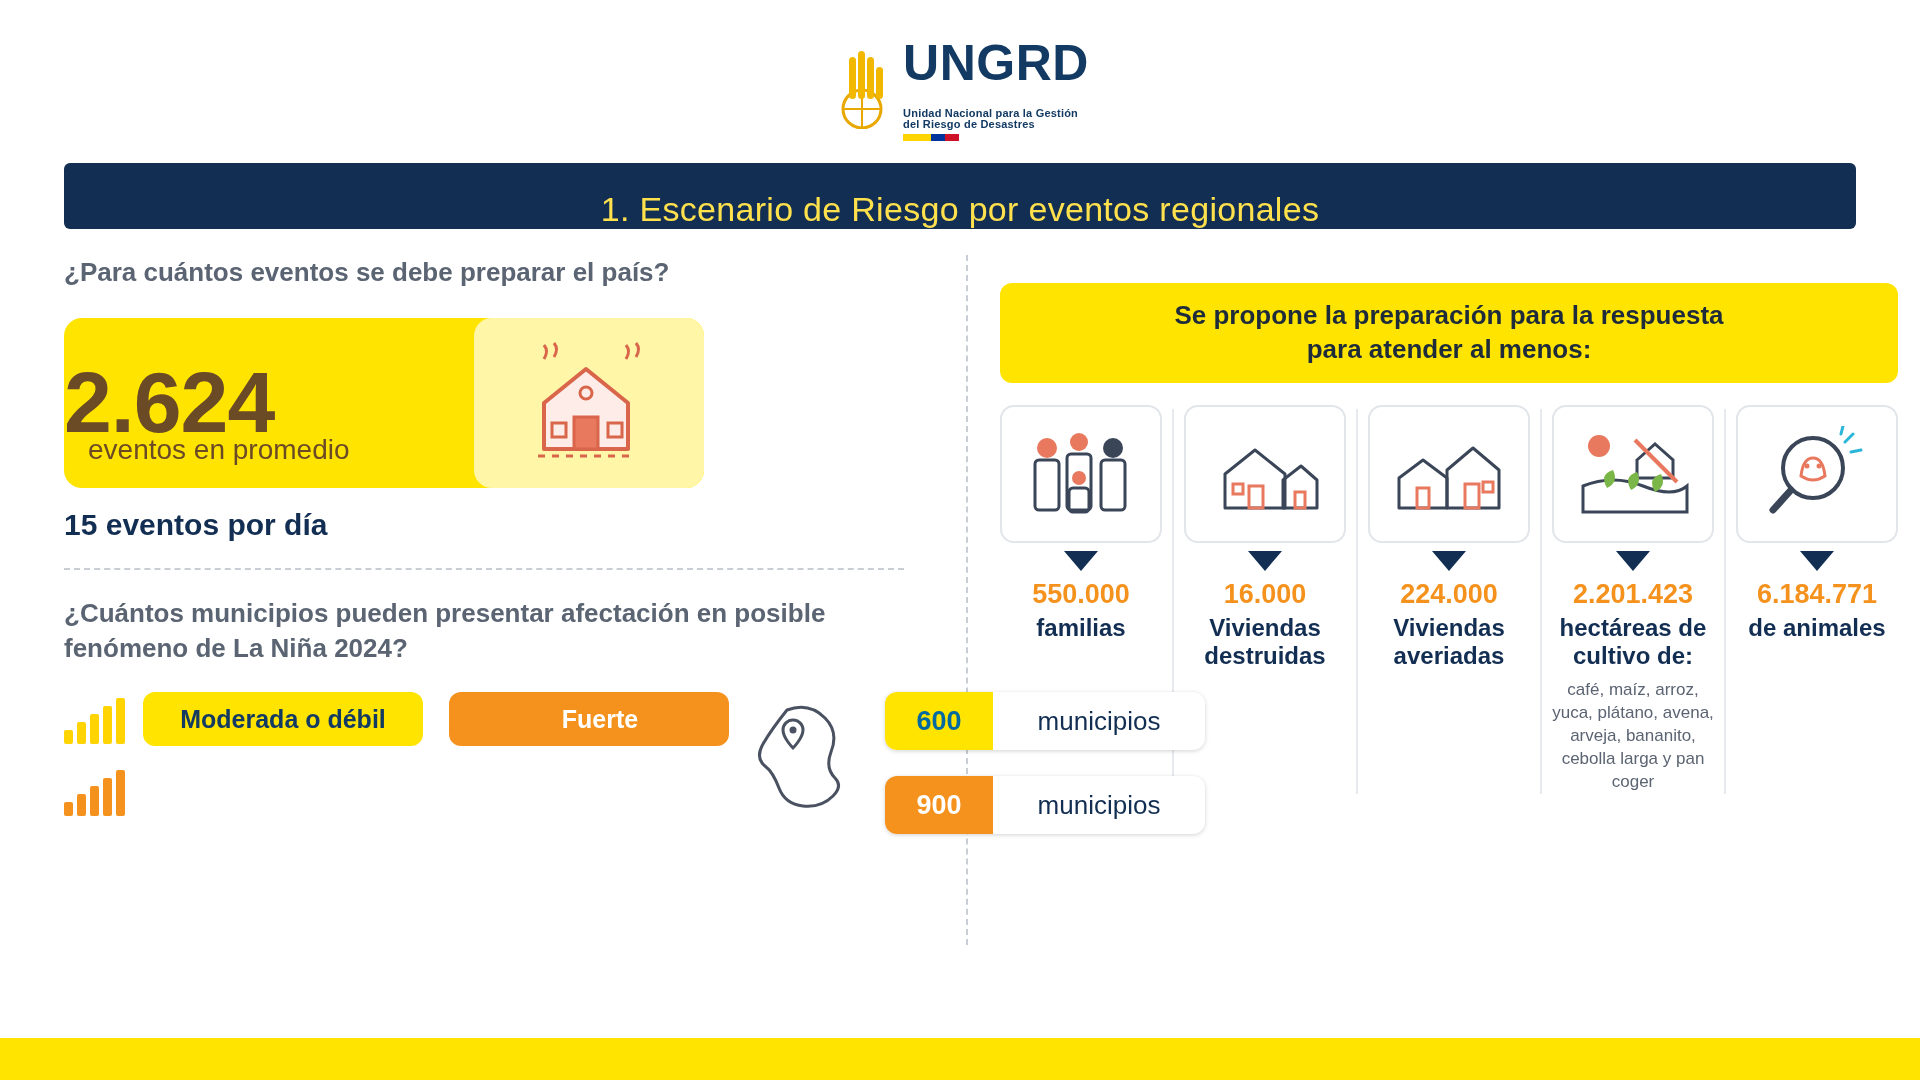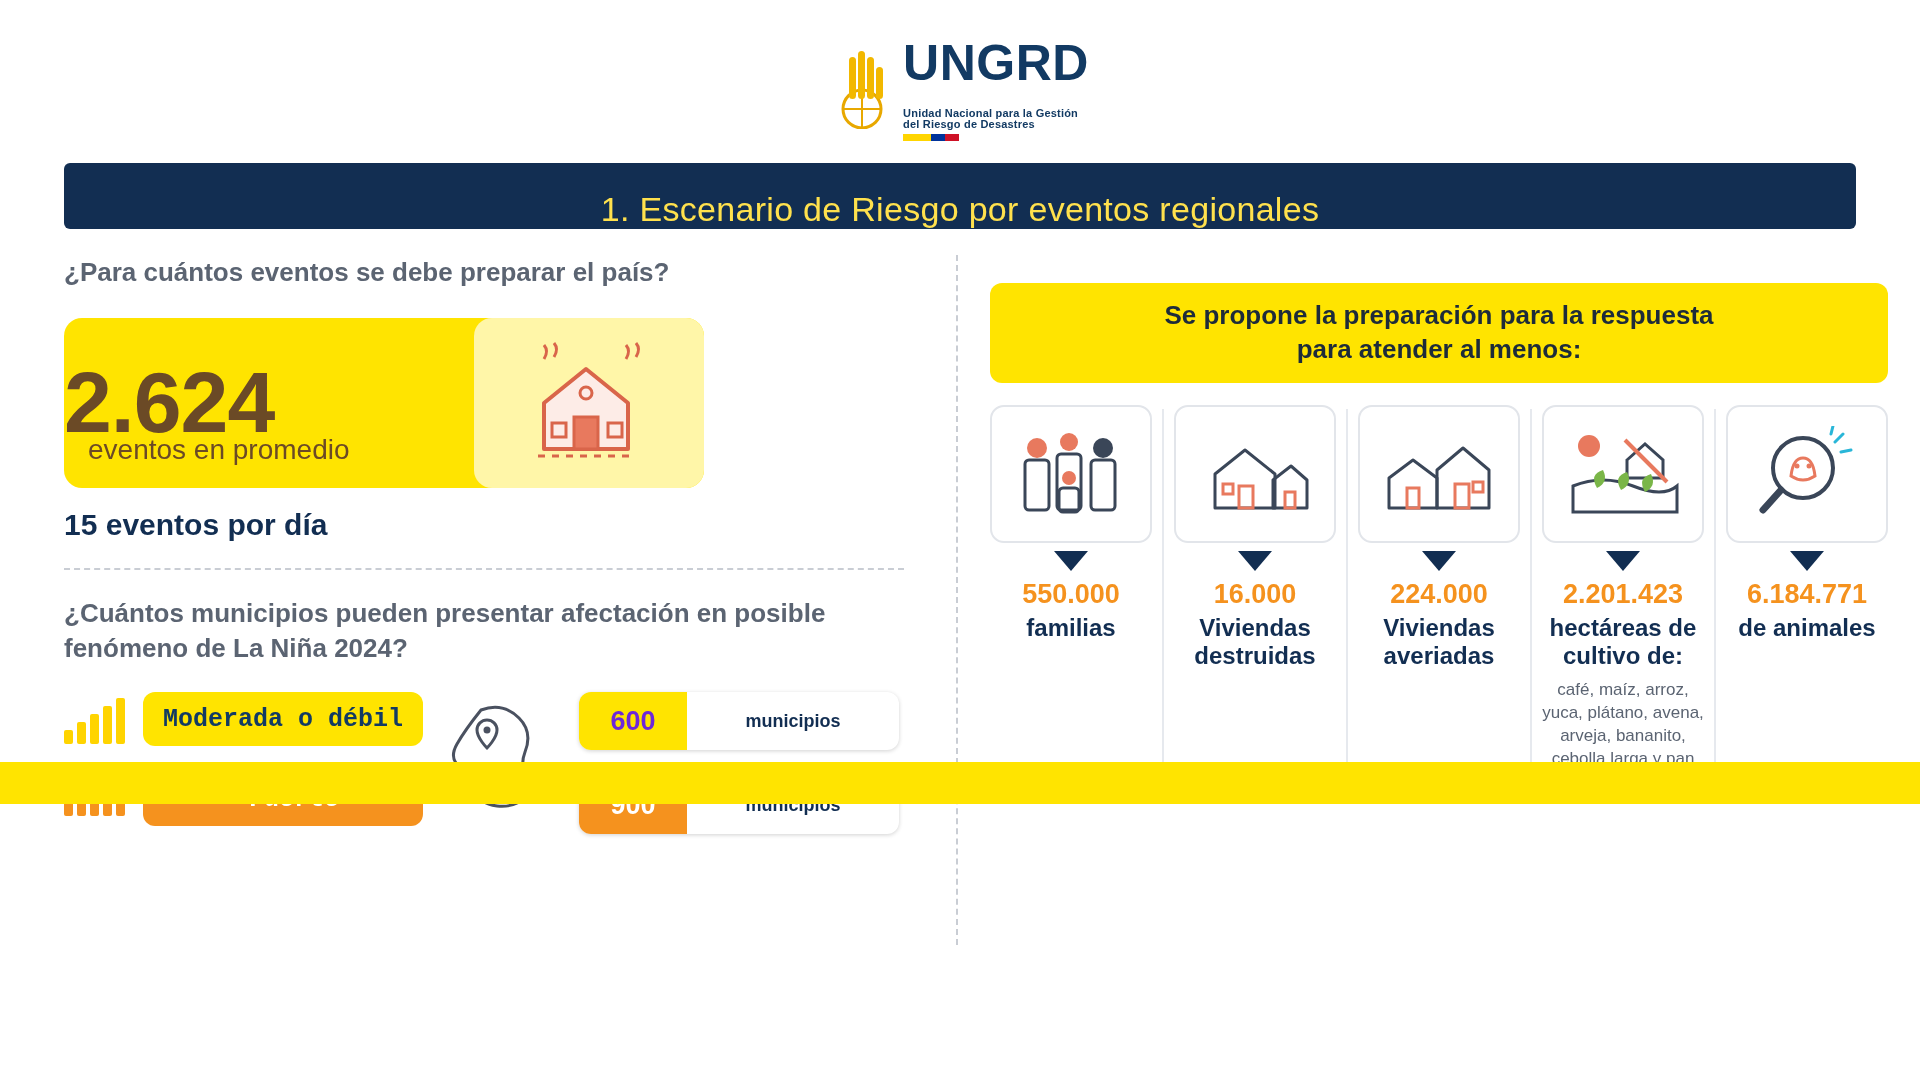--- a/index.html
+++ b/index.html
@@ -4,21 +4,21 @@
 <style>
   * { box-sizing: border-box; margin: 0; padding: 0; }
   html, body {
     width: 1920px; height: 1080px;
     background: #ffffff;
     font-family: "Liberation Sans", sans-serif;
     overflow: hidden;
   }
   .slide {
     position: relative;
-    width: 1920px; height: 804px;
+    width: 1920px; height: 1080px;
     background: #fff;
     padding: 0;
   }
 
   
   .logo-wrap {
     display: flex; align-items: center; justify-content: center;
     gap: 10px;
     padding-top: 38px;
   }
@@ -103,46 +103,46 @@
   .muni-q { margin-top: 26px; }
   .muni-row {
     margin-top: 26px;
     display: flex; align-items: flex-start; gap: 18px;
   }
   .bars { display: flex; flex-direction: column; gap: 26px; padding-top: 6px; }
   .barset { display: flex; align-items: flex-end; gap: 4px; height: 46px; }
   .barset i { display: block; width: 9px; border-radius: 2px; }
   .barset.y i { background: #ffd400; }
   .barset.o i { background: #f5921e; }
-  .labels-col { display: flex; flex-direction: column; gap: 26px; font-family: Liberation Mono, monospace; }
+  .labels-col { display: flex; flex-direction: row; gap: 26px; }
   .pill {
     width: 280px; height: 54px; border-radius: 12px;
     display: flex; align-items: center; justify-content: center;
     font-size: 25px; font-weight: 700;
   }
   .pill.yellow { background: #ffe400; color: #123a63; }
   .pill.orange { background: #f5921e; color: #ffffff; padding-left: 22px; }
   .map-icon { width: 120px; height: 130px; position: relative; }
   .muni-col { display: flex; flex-direction: column; gap: 26px; }
   .muni-pill {
     width: 320px; height: 58px;
     display: flex; align-items: stretch;
     border-radius: 12px; overflow: hidden;
     box-shadow: 0 1px 4px rgba(0,0,0,.18);
     background: #fff;
   }
   .muni-pill .num {
     width: 108px; display: flex; align-items: center; justify-content: center;
     font-size: 27px; font-weight: 700;
   }
-  .muni-pill.y .num { background: #ffe400; color: #6d28d9; }
+  .muni-pill.y .num { background: #ffe400; color: #0369a1; }
   .muni-pill.o .num { background: #f5921e; color: #fff; }
   .muni-pill .txt {
     flex: 1; display: flex; align-items: center; justify-content: center;
-    font-size: 18px; font-weight: 700; color: #122e52;
+    font-size: 26px; font-weight: 400; color: #122e52;
   }
 
   
   .propose {
     margin-top: 28px;
     background: #ffe400;
     border-radius: 12px;
     padding: 16px 22px;
     text-align: center;
   }

